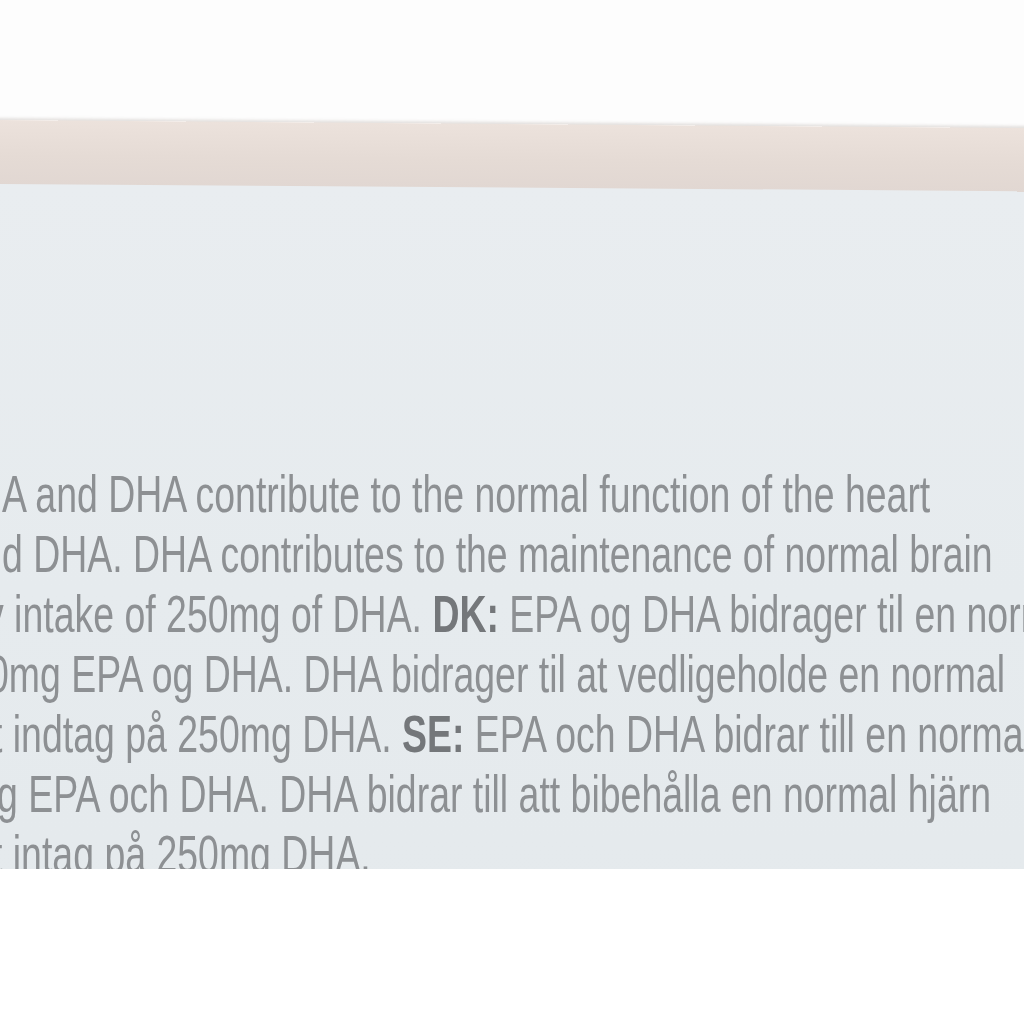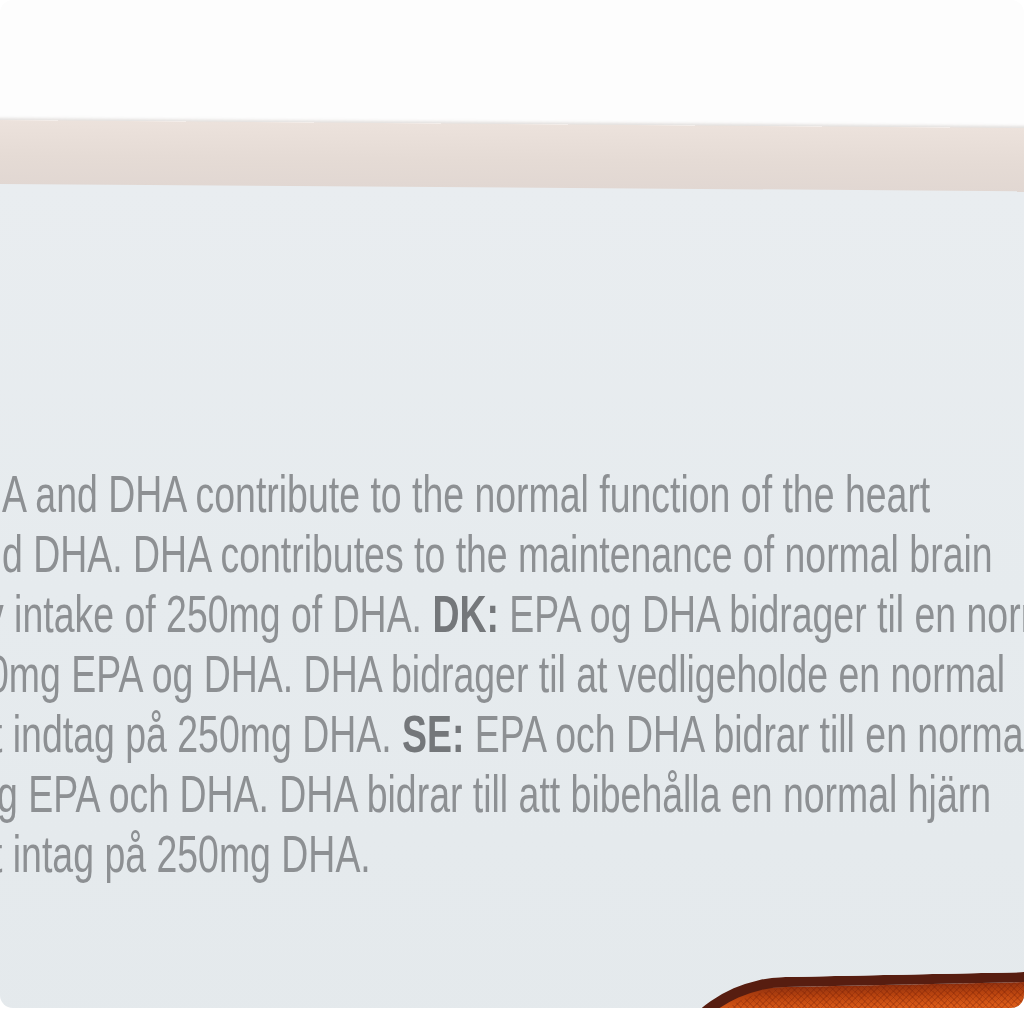--- a/index.html
+++ b/index.html
@@ -1,20 +1,19 @@
 <!DOCTYPE html>
 <html style="--backdrop: #fdfdfd; --edge: #e5dbd5; --edge-line: #d8cec8; --face: #e6ebee; --text: #8d9093; --text-bold: #74777a; --capsule-body: #e9691f; --capsule-rim: #571d10;"><head>
 <meta charset="utf-8">
 <style>
   html,body { margin:0; padding:0; background:#ffffff; }
   .photo {
-    position:relative; width:1024px; height:1008px; overflow:hidden;
+    position:relative; width:1024px; height:869px; overflow:hidden;
     background: var(--backdrop, #fdfdfd);
     font-family:"Liberation Sans", sans-serif;
-    border-radius:13px;
   }
   
   .box-top-edge {
     position:absolute; top:120px; left:-6px; width:1044px; height:65px;
     background: linear-gradient(180deg, #ece2dc 0%, var(--edge,#e5dbd5) 55%, #e1d7d2 100%);
     border-bottom:2px solid var(--edge-line,#d8cec8);
     box-shadow: 0 -2px 3px rgba(160,150,142,0.28);
     transform: rotate(0.45deg); transform-origin:0 0;
   }
   

